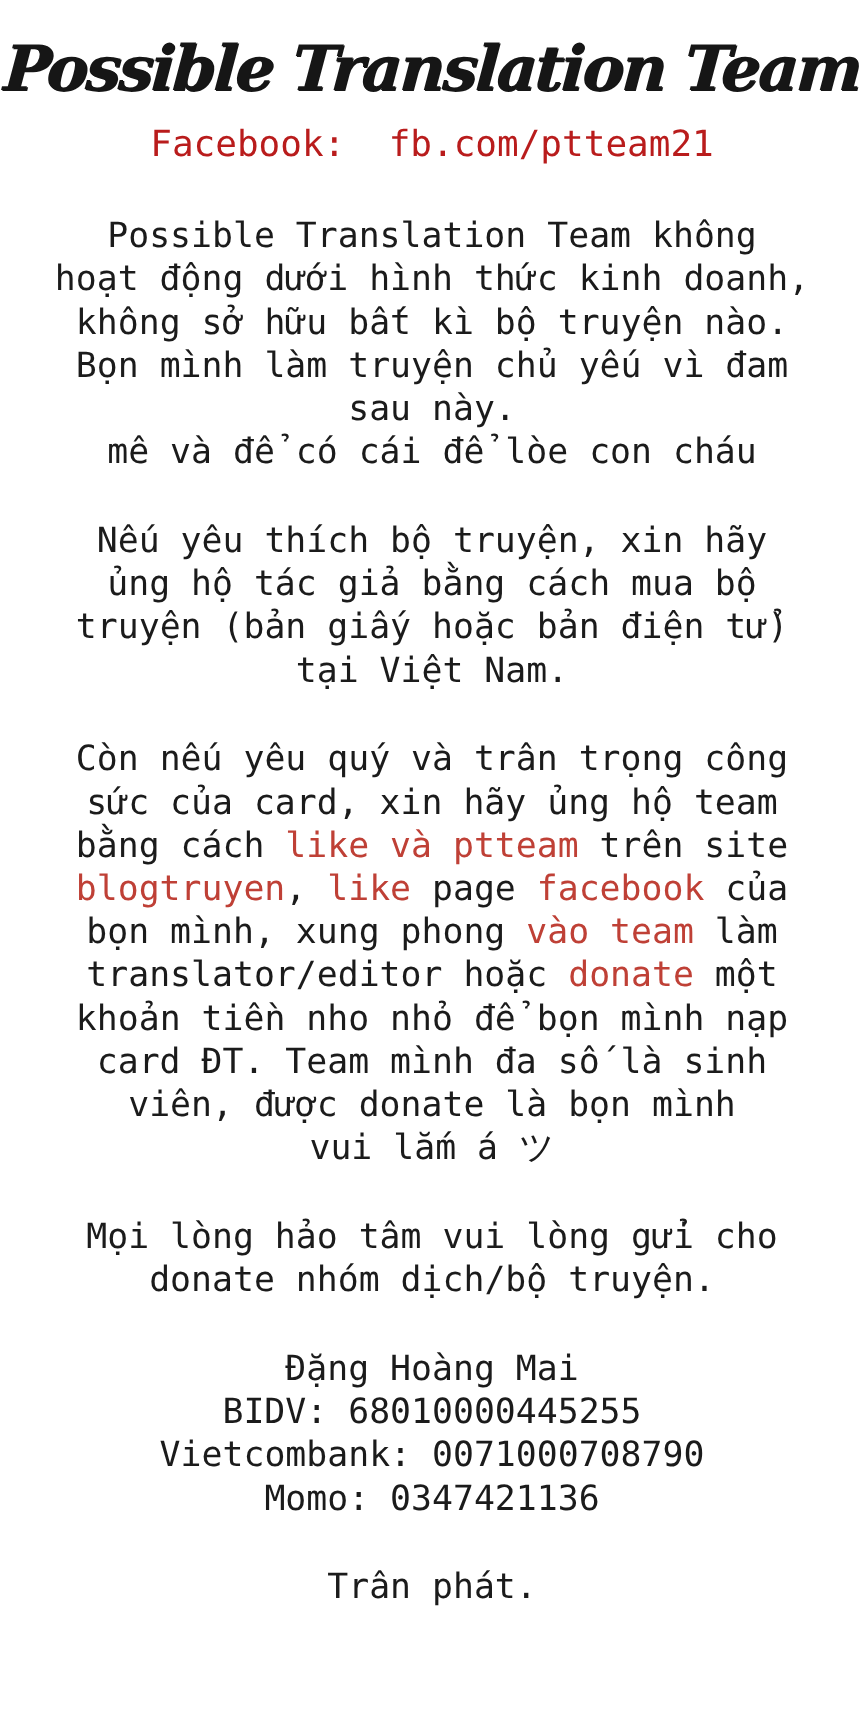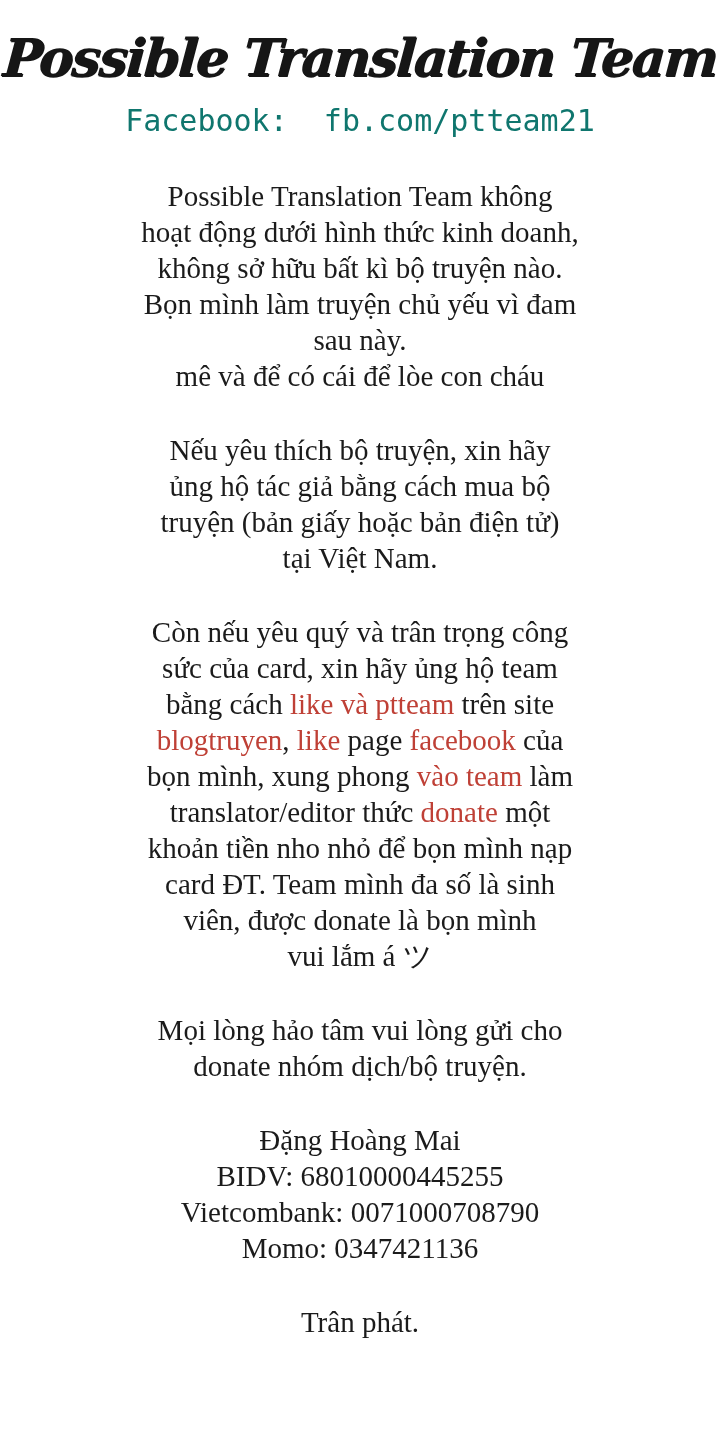--- a/index.html
+++ b/index.html
@@ -31,34 +31,33 @@
     color: #161616;
     transform: skewX(-4deg);
     text-shadow: 1px 1px 0 #161616;
     white-space: nowrap;
   }
   .fb-line {
     font-size: 30px;
     line-height: 38px;
     white-space: pre;
     margin-top: 2px;
-    color: #0f766e;
+    color: #b91c1c;
   }
   .paragraphs {
     margin-top: 4px;
   }
   .para {
     margin: 38px 0;
   }
   .line {
     font-size: 29px;
     line-height: 36px;
     white-space: pre;
     color: #1b1b1b;
-    font-family: Liberation Serif, serif;
   }
   .red {
     color: #bf4036;
   }
 </style>
 </head>
 <body>
 
 <div class="page">
   <div class="title">Possible Translation Team</div>
@@ -77,21 +76,21 @@
         <div class="line"><span>ủng hộ tác giả bằng cách mua bộ</span></div>
         <div class="line"><span>truyện (bản giấy hoặc bản điện tử)</span></div>
         <div class="line"><span>tại Việt Nam.</span></div>
       </div>
       <div class="para">
         <div class="line"><span>Còn nếu yêu quý và trân trọng công</span></div>
         <div class="line"><span>sức của card, xin hãy ủng hộ team</span></div>
         <div class="line"><span>bằng cách </span><span class="red">like và ptteam</span><span> trên site</span></div>
         <div class="line"><span class="red">blogtruyen</span><span>, </span><span class="red">like</span><span> page </span><span class="red">facebook</span><span> của</span></div>
         <div class="line"><span>bọn mình, xung phong </span><span class="red">vào team</span><span> làm</span></div>
-        <div class="line"><span>translator/editor thức </span><span class="red">donate</span><span> một</span></div>
+        <div class="line"><span>translator/editor hoặc </span><span class="red">donate</span><span> một</span></div>
         <div class="line"><span>khoản tiền nho nhỏ để bọn mình nạp</span></div>
         <div class="line"><span>card ĐT. Team mình đa số là sinh</span></div>
         <div class="line"><span>viên, được donate là bọn mình</span></div>
         <div class="line"><span>vui lắm á ツ</span></div>
       </div>
       <div class="para">
         <div class="line"><span>Mọi lòng hảo tâm vui lòng gửi cho</span></div>
         <div class="line"><span>donate nhóm dịch/bộ truyện.</span></div>
       </div>
       <div class="para">

